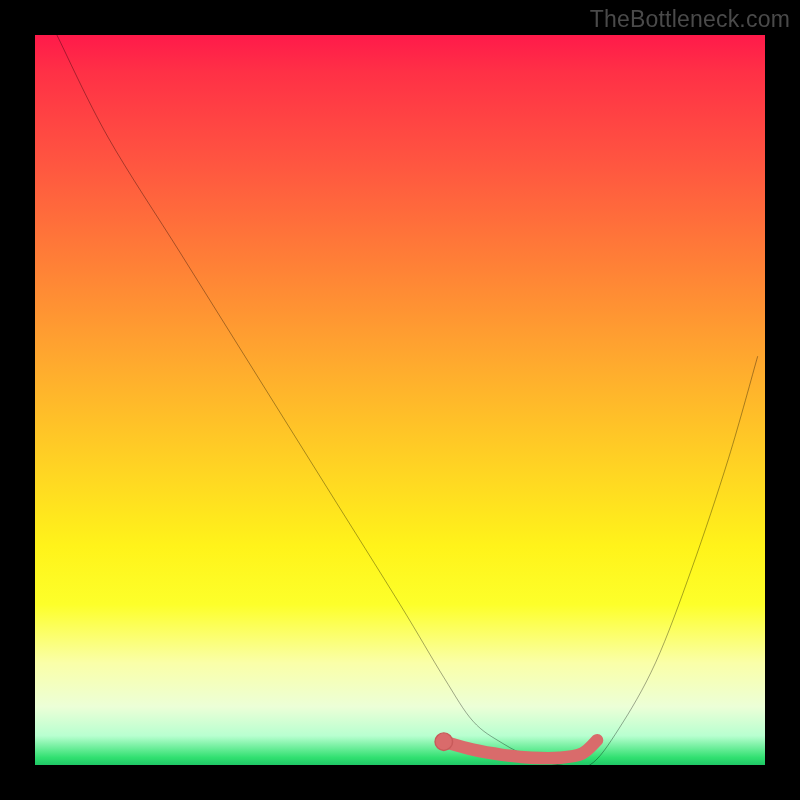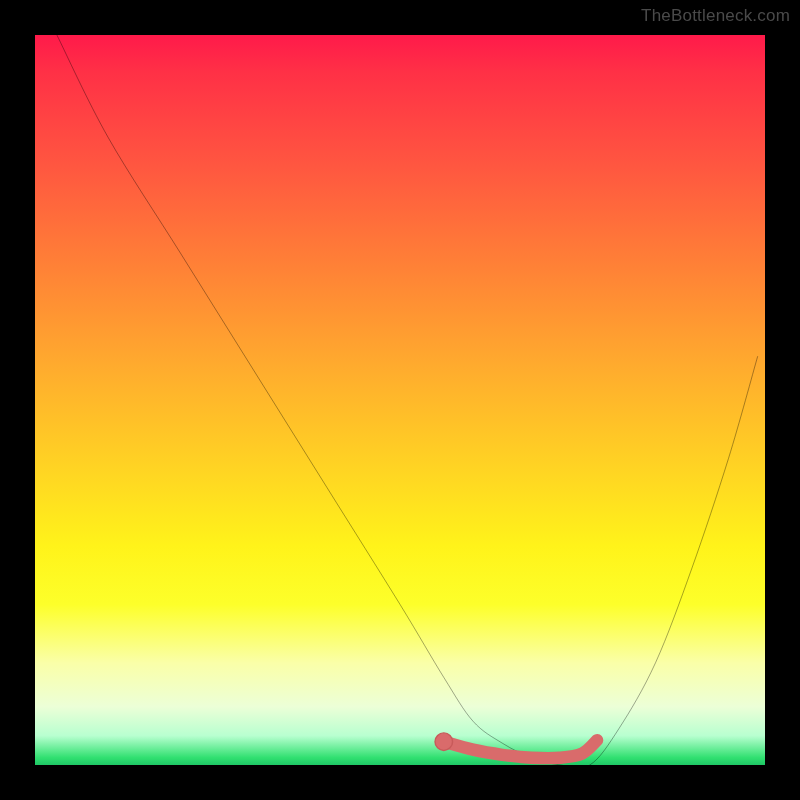--- a/index.html
+++ b/index.html
@@ -48,21 +48,21 @@
     position: absolute;
     inset: 0;
     width: 100%;
     height: 100%;
   }
   .watermark {
     position: absolute;
     top: 6px;
     right: 10px;
     color: #4a4a4a;
-    font-size: 17px;
+    font-size: 23px;
     font-weight: 500;
     letter-spacing: 0.2px;
   }
 </style>
 </head>
 <body>
 
 <div class="frame">
   <div class="watermark">TheBottleneck.com</div>
 

